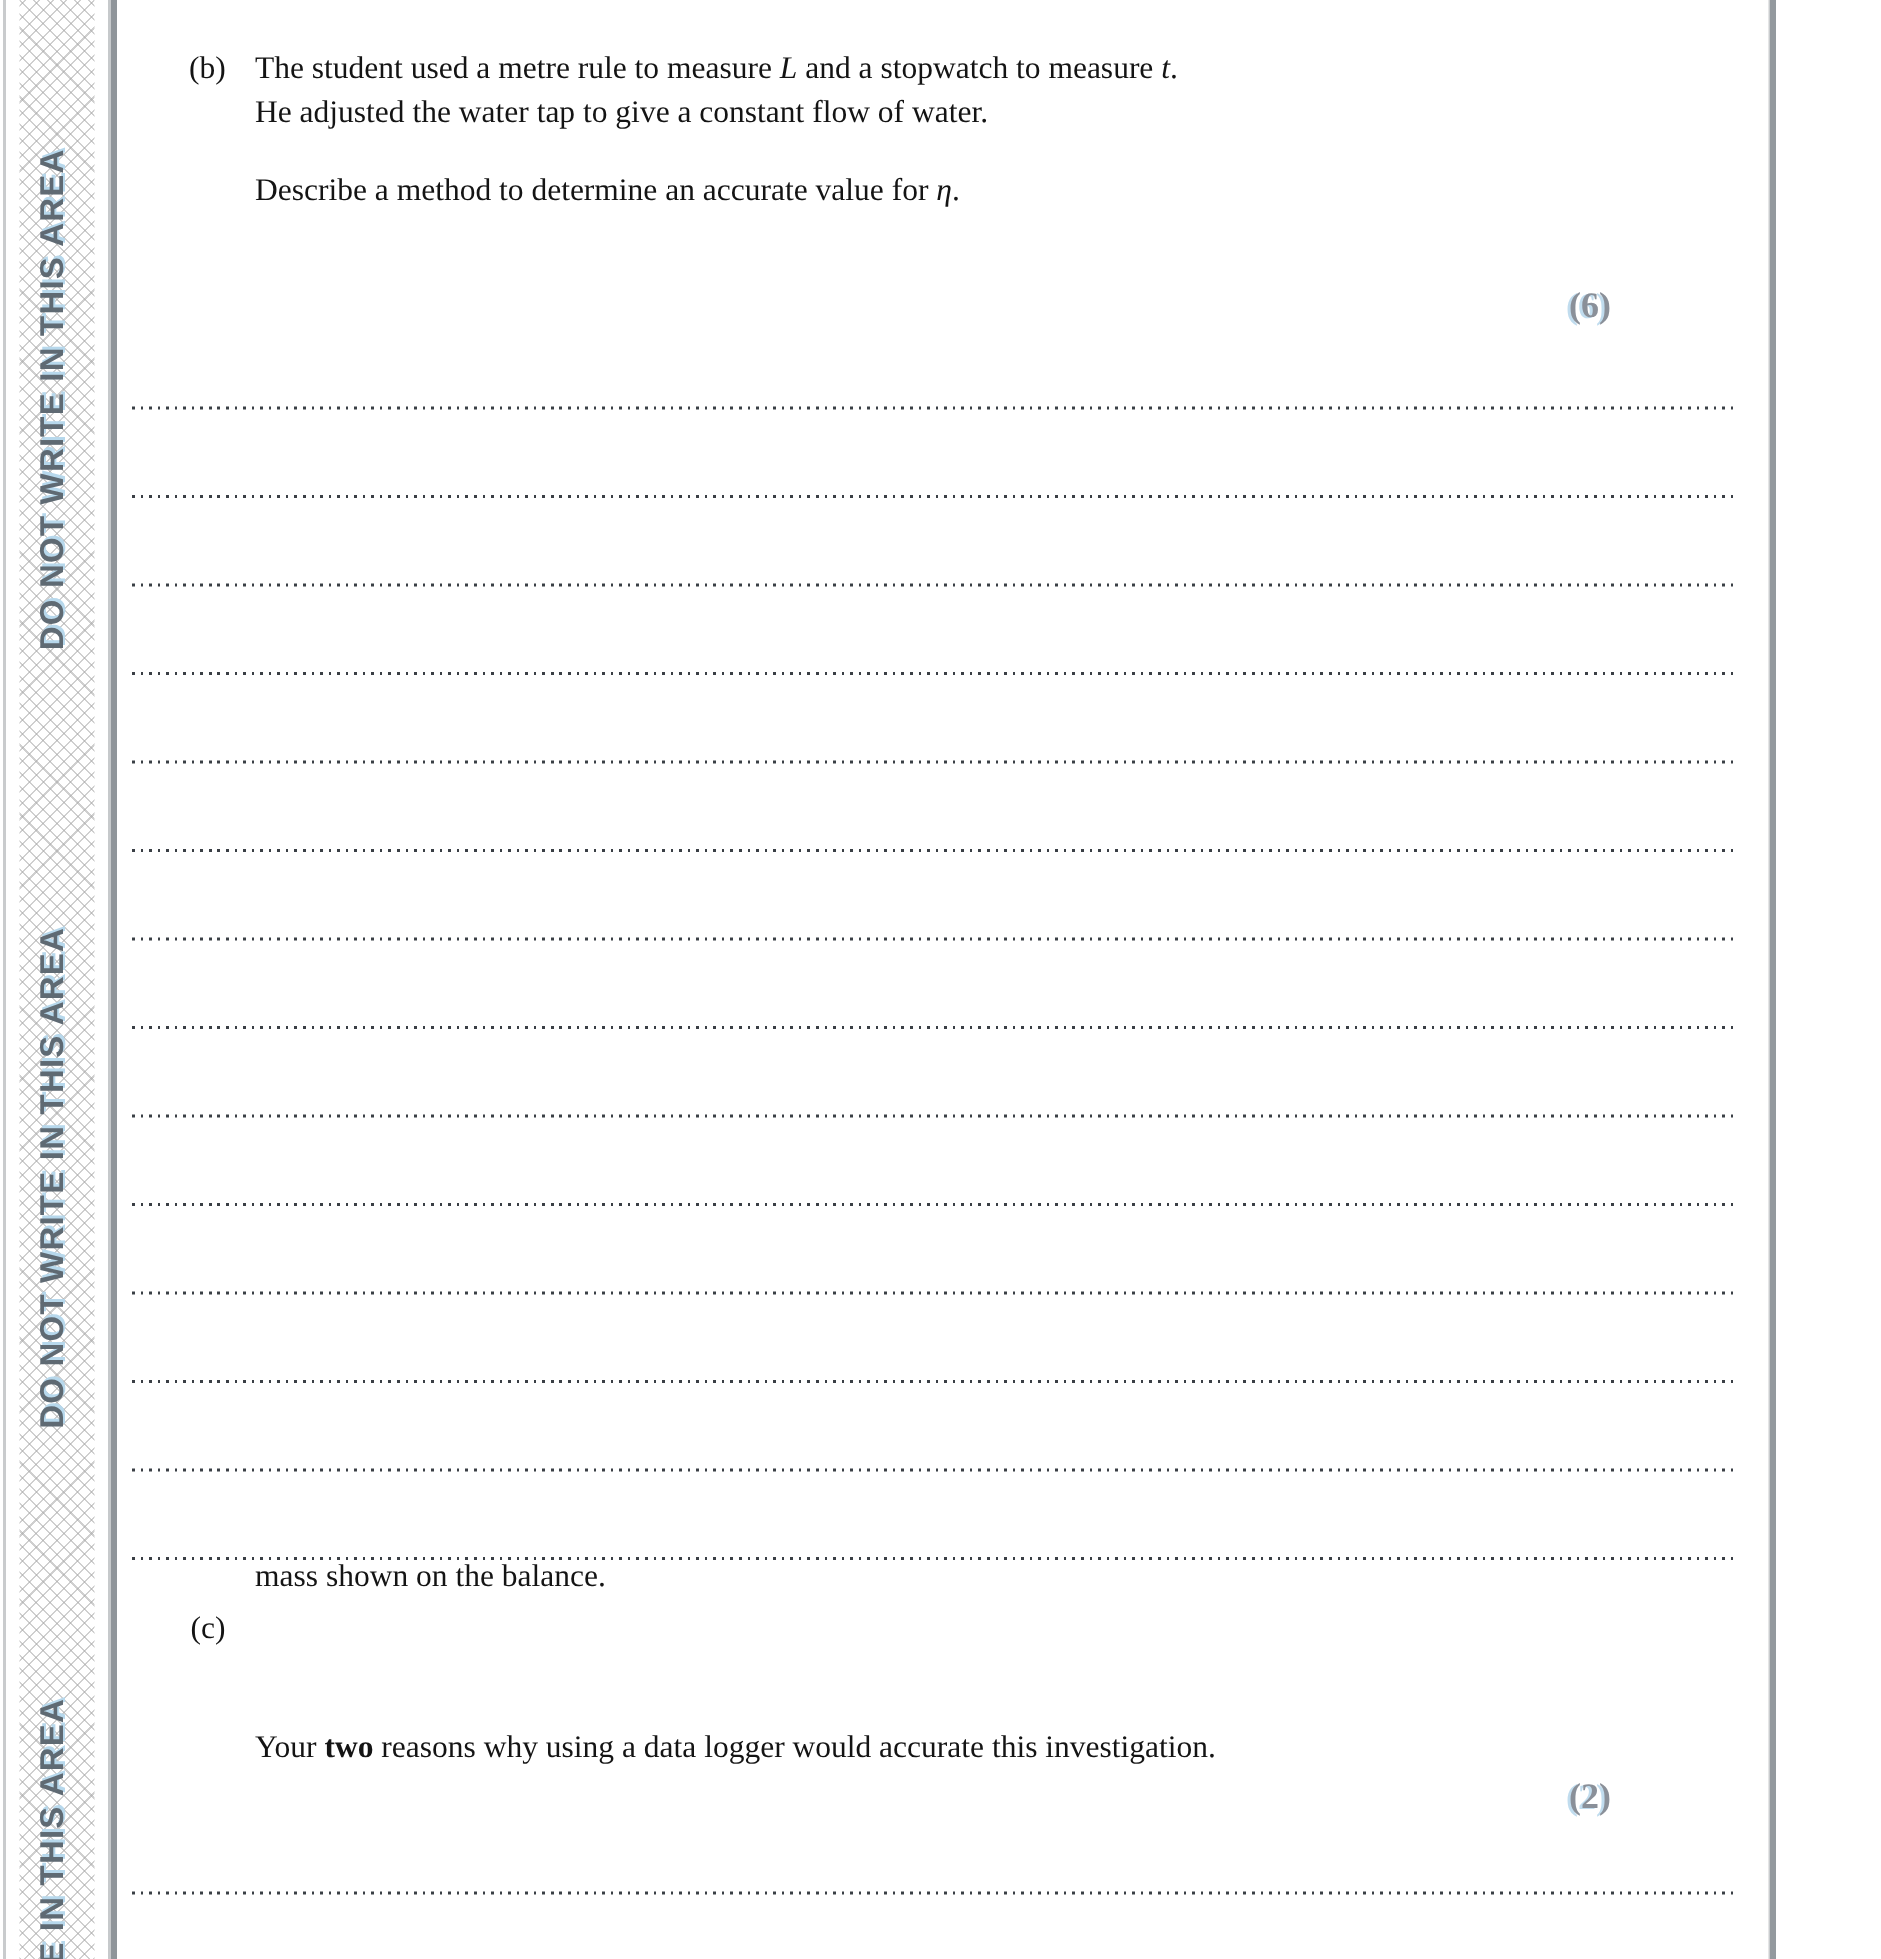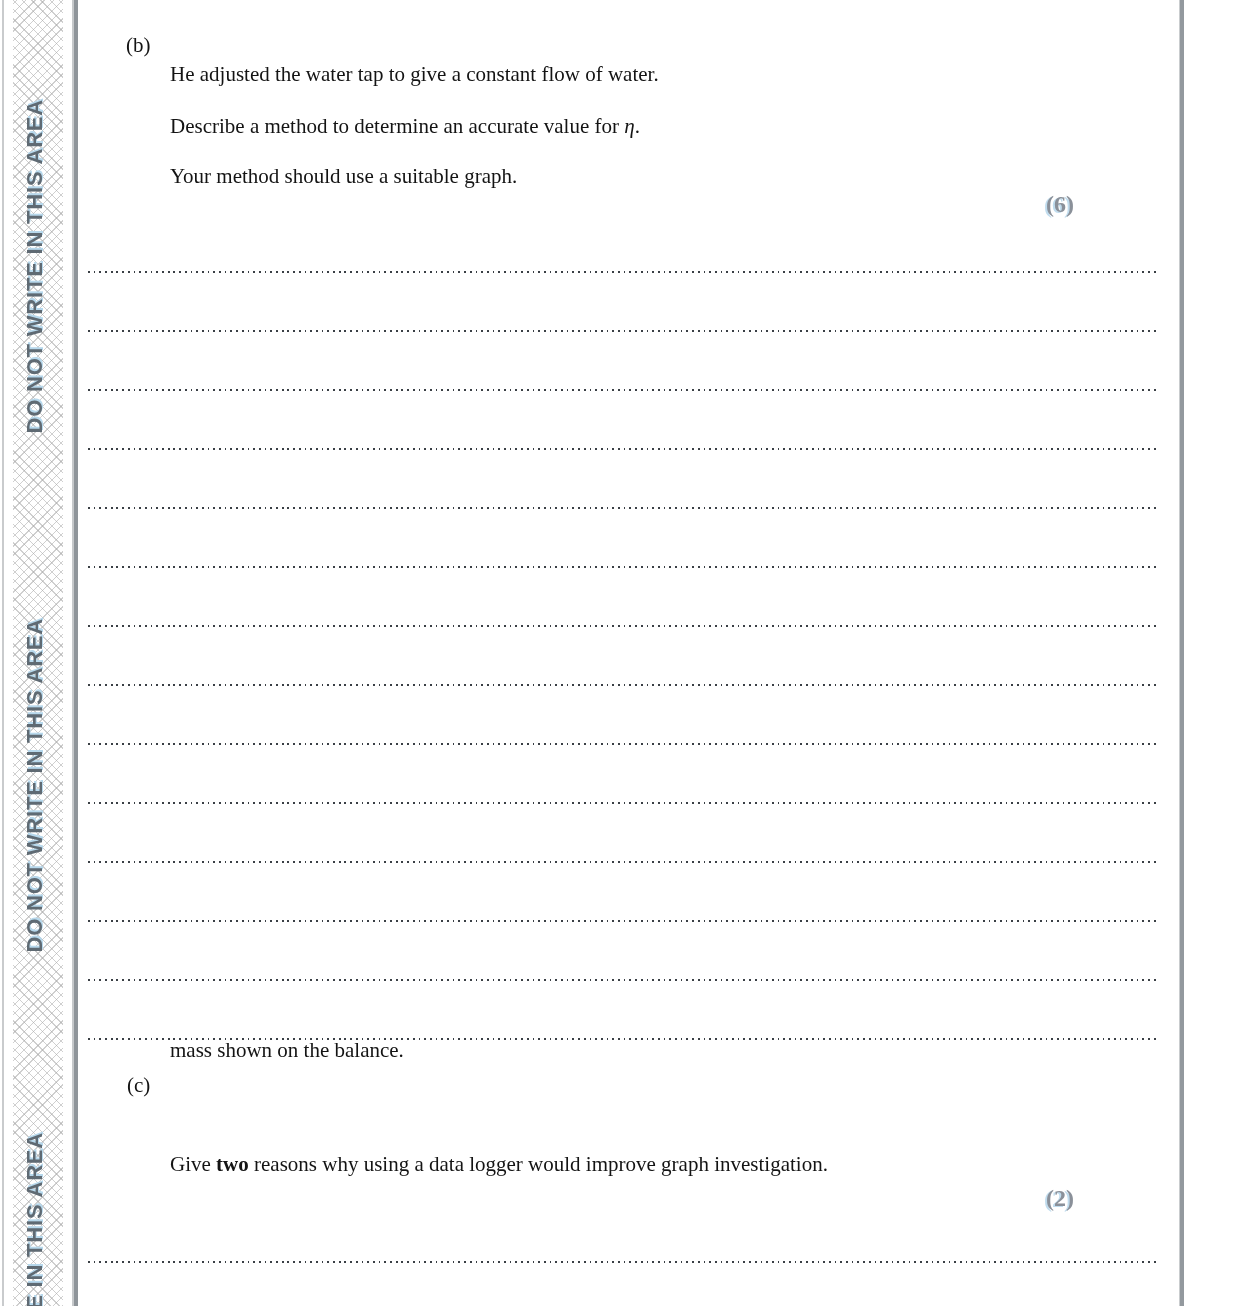--- a/index.html
+++ b/index.html
@@ -100,25 +100,25 @@
   <div class="margin-strip">
     <div class="vtext" style="top:99px">DO NOT WRITE IN THIS AREA</div>
     <div class="vtext" style="top:618px">DO NOT WRITE IN THIS AREA</div>
     <div class="vtext" style="top:1132px">DO NOT WRITE IN THIS AREA</div>
   </div>
 
   <div class="rule-inner"></div>
   <div class="rule-right"></div>
 
   <div class="tline" style="left:126px; top:33px">(b)</div>
+  <div class="tline" style="left:170px; top:33px"><span>The student used a metre rule to measure </span><span class="it">L</span><span> and a stopwatch to measure </span><span class="it">t</span><span>.</span></div>
   <div class="tline" style="left:170px; top:114px"><span>Describe a method to determine an accurate value for </span><span class="it">η</span><span>.</span></div>
 
   <div class="tline" style="left:170px; top:62px">He adjusted the water tap to give a constant flow of water.</div>
 
-  <div class="tline" style="left:170px; top:164px">Your method should use a suitable graph.</div>
 
   <div class="marks" style="left:1038px; top:191px">(6)</div>
 
   <div class="dotline" style="top:271px"></div>
   <div class="dotline" style="top:330px"></div>
   <div class="dotline" style="top:389px"></div>
   <div class="dotline" style="top:448px"></div>
   <div class="dotline" style="top:507px"></div>
   <div class="dotline" style="top:566px"></div>
   <div class="dotline" style="top:625px"></div>
@@ -126,19 +126,19 @@
   <div class="dotline" style="top:743px"></div>
   <div class="dotline" style="top:802px"></div>
   <div class="dotline" style="top:861px"></div>
   <div class="dotline" style="top:920px"></div>
   <div class="dotline" style="top:979px"></div>
   <div class="dotline" style="top:1038px"></div>
 
   <div class="tline" style="left:127px; top:1073px">(c)</div>
   <div class="tline" style="left:170px; top:1038px">mass shown on the balance.</div>
 
-  <div class="tline" style="left:170px; top:1152px"><span>Give </span><span class="bold">two</span><span> reasons why using a data logger would improve graph investigation.</span></div>
+  <div class="tline" style="left:170px; top:1152px"><span>Your </span><span class="bold">two</span><span> reasons why using a data logger would accurate this investigation.</span></div>
 
   <div class="marks" style="left:1038px; top:1185px">(2)</div>
 
   <div class="dotline" style="top:1261px"></div>
 
 </div>
 
 </body></html>

